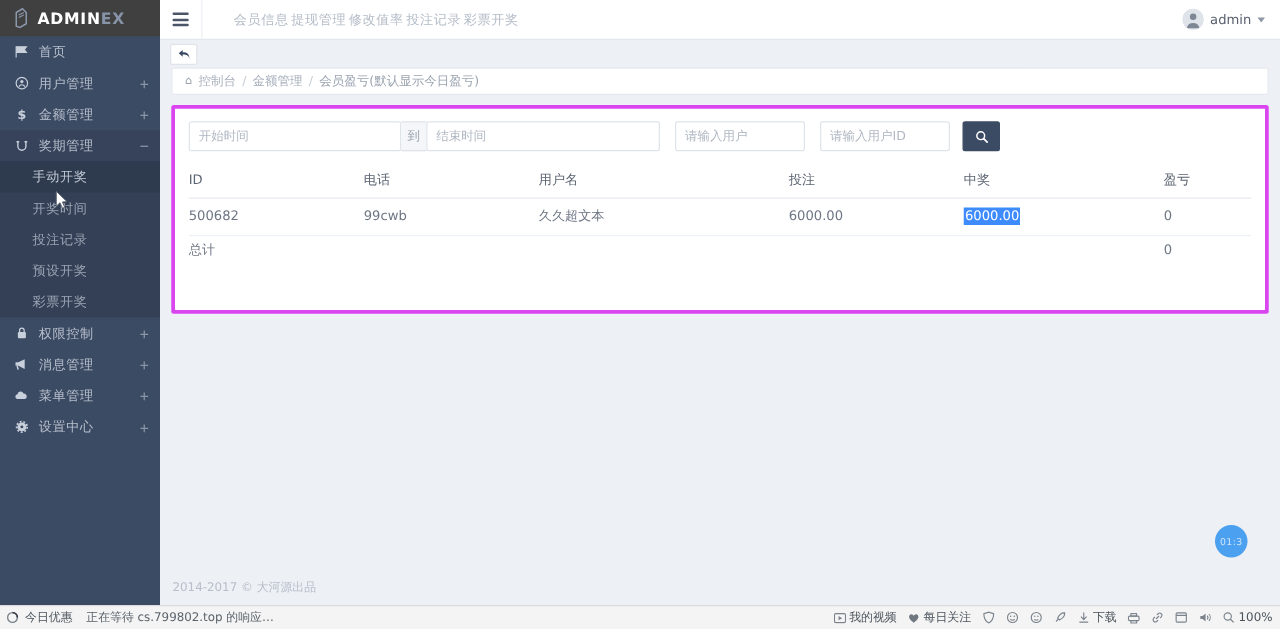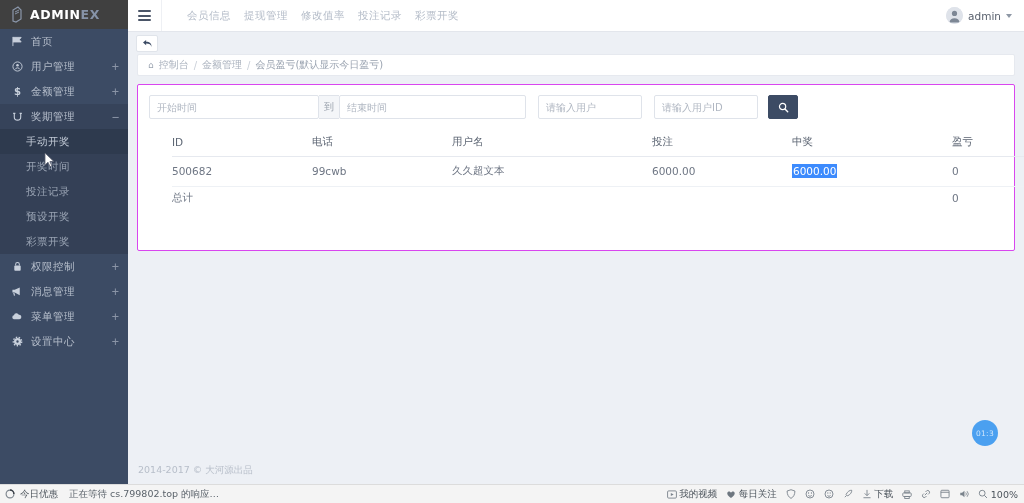--- a/index.html
+++ b/index.html
@@ -106,21 +106,21 @@
     gap: 2.5px;
     cursor: pointer;
     border-right: 1px solid #eef0f4;
   }
   .hamburger span {
     display: block; width: 13px; height: 2px;
     background: #4a5567; border-radius: 1px;
   }
   .top-nav {
     display: flex; align-items: center;
-    gap: 13px;
+    gap: 2px;
     margin-left: 25px;
   }
   .top-nav a {
     color: #b4bcc8;
     font-size: 10.5px;
     text-decoration: none;
     letter-spacing: 0.5px;
     cursor: pointer;
     white-space: nowrap;
   }
@@ -178,21 +178,21 @@
     color: #a9b1bd;
   }
   .breadcrumb .home-ico { color: #9aa3b0; font-size: 9px; }
   .breadcrumb .sep { color: #c9cfd8; }
   .breadcrumb .crumb { color: #a9b1bd; cursor: pointer; }
   .breadcrumb .crumb.last { color: #9aa3b0; cursor: default; }
 
   .panel {
     margin: 8px 9px 0 9px;
     background: #ffffff;
-    border: 1px solid #d946ef;
+    border: 3px solid #d946ef;
     border-radius: 2px;
     padding: 10px 11px 14px 11px;
     height: 167px;
   }
 
   
   .filters {
     display: flex; align-items: center;
     height: 24px;
     margin-bottom: 11px;
@@ -231,21 +231,20 @@
     cursor: pointer;
     margin-left: 10px;
   }
   .search-btn svg { display: block; }
 
   
   table.data {
     width: 100%;
     border-collapse: collapse;
     font-size: 10.5px;
-    margin-left: 23px;
   }
   table.data thead th {
     text-align: left;
     font-weight: normal;
     color: #5b6472;
     padding: 5px 0 7px 0;
     border-bottom: 1px solid #e6e9ef;
   }
   table.data tbody td {
     color: #6e7684;

